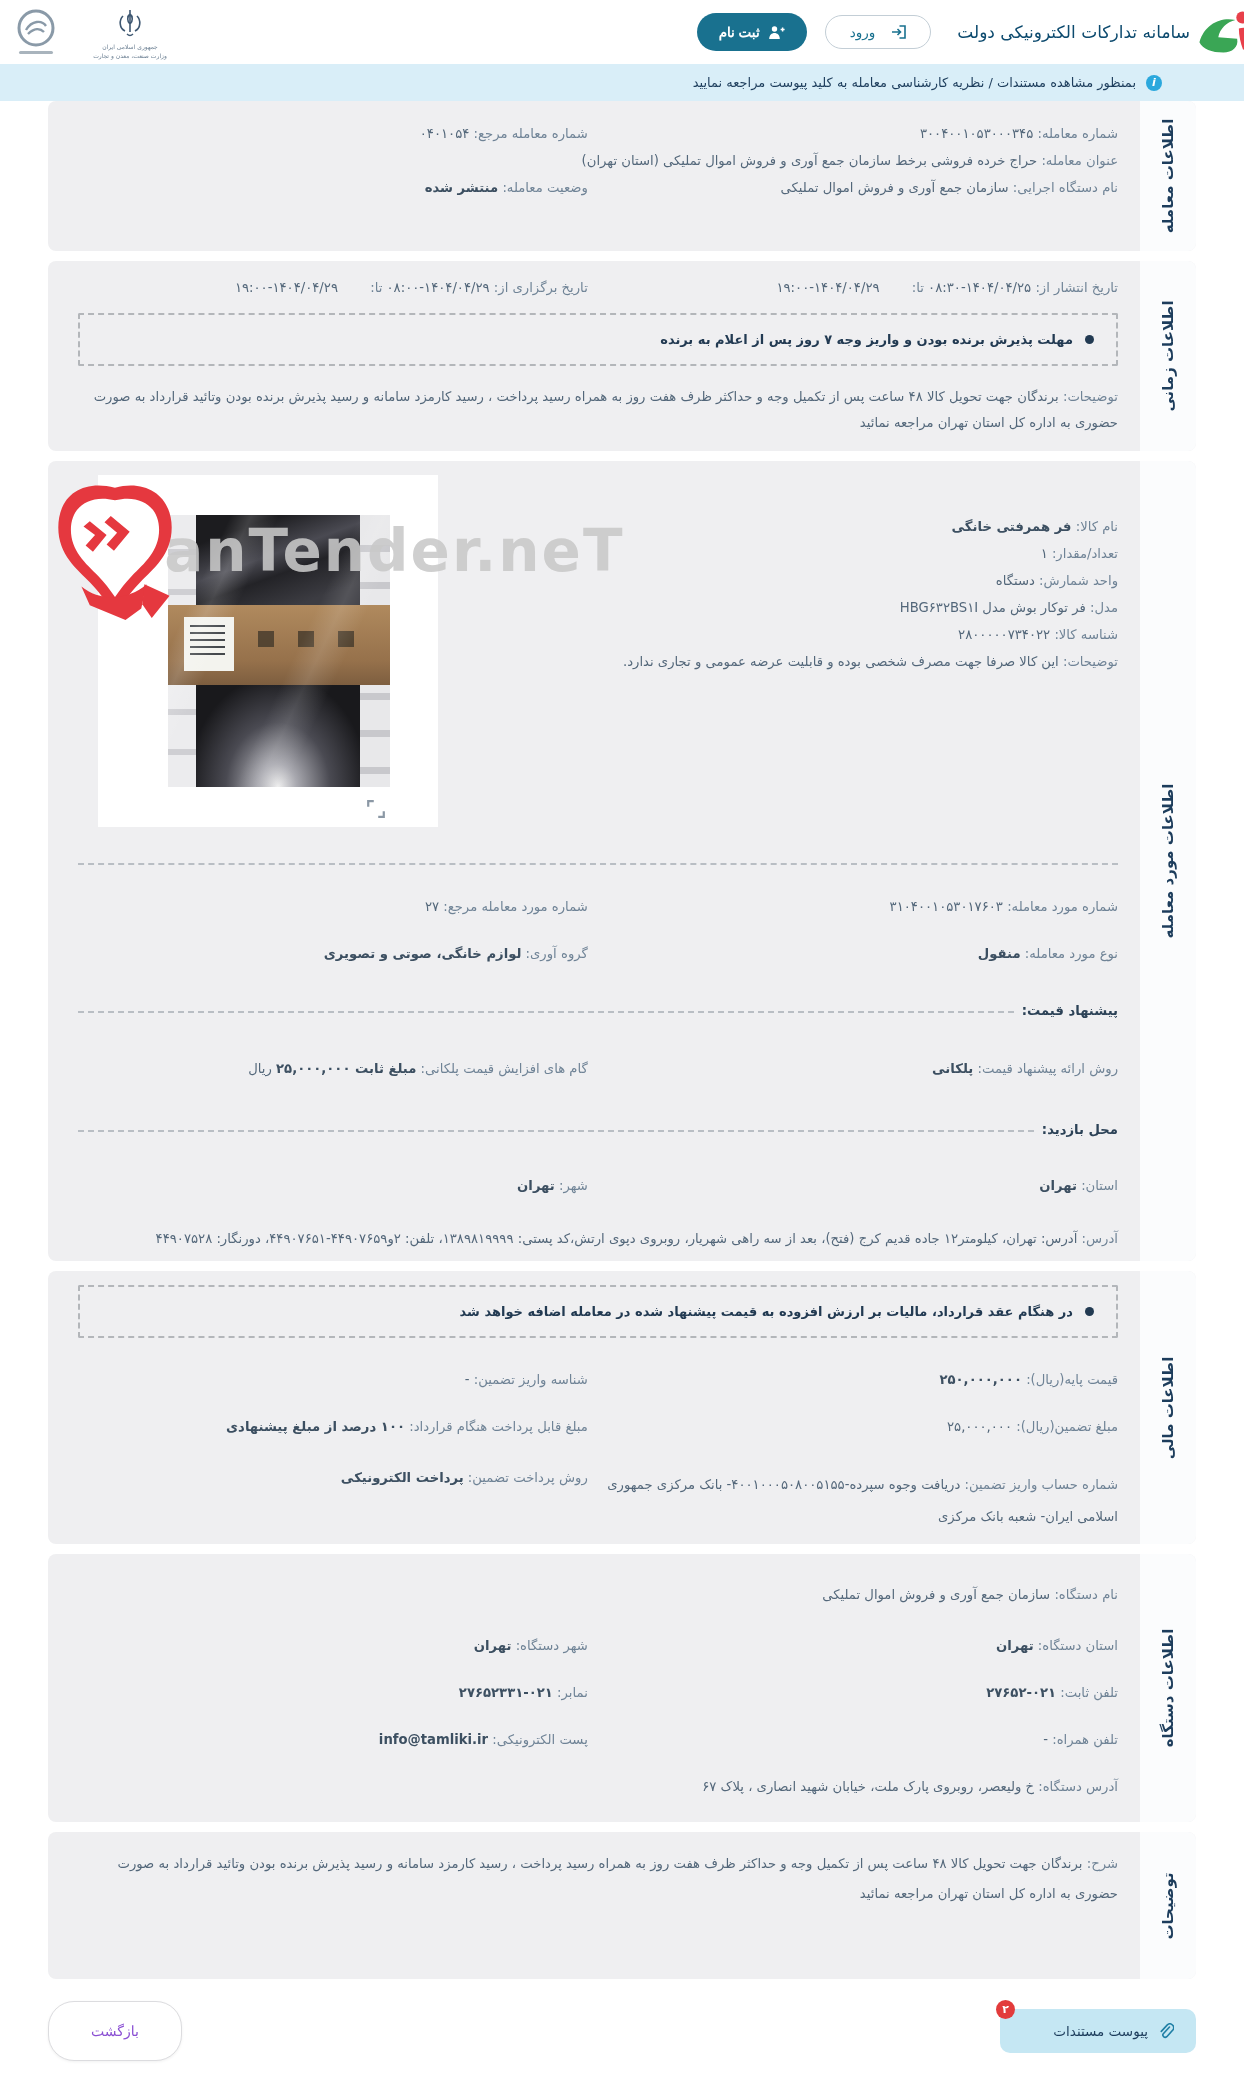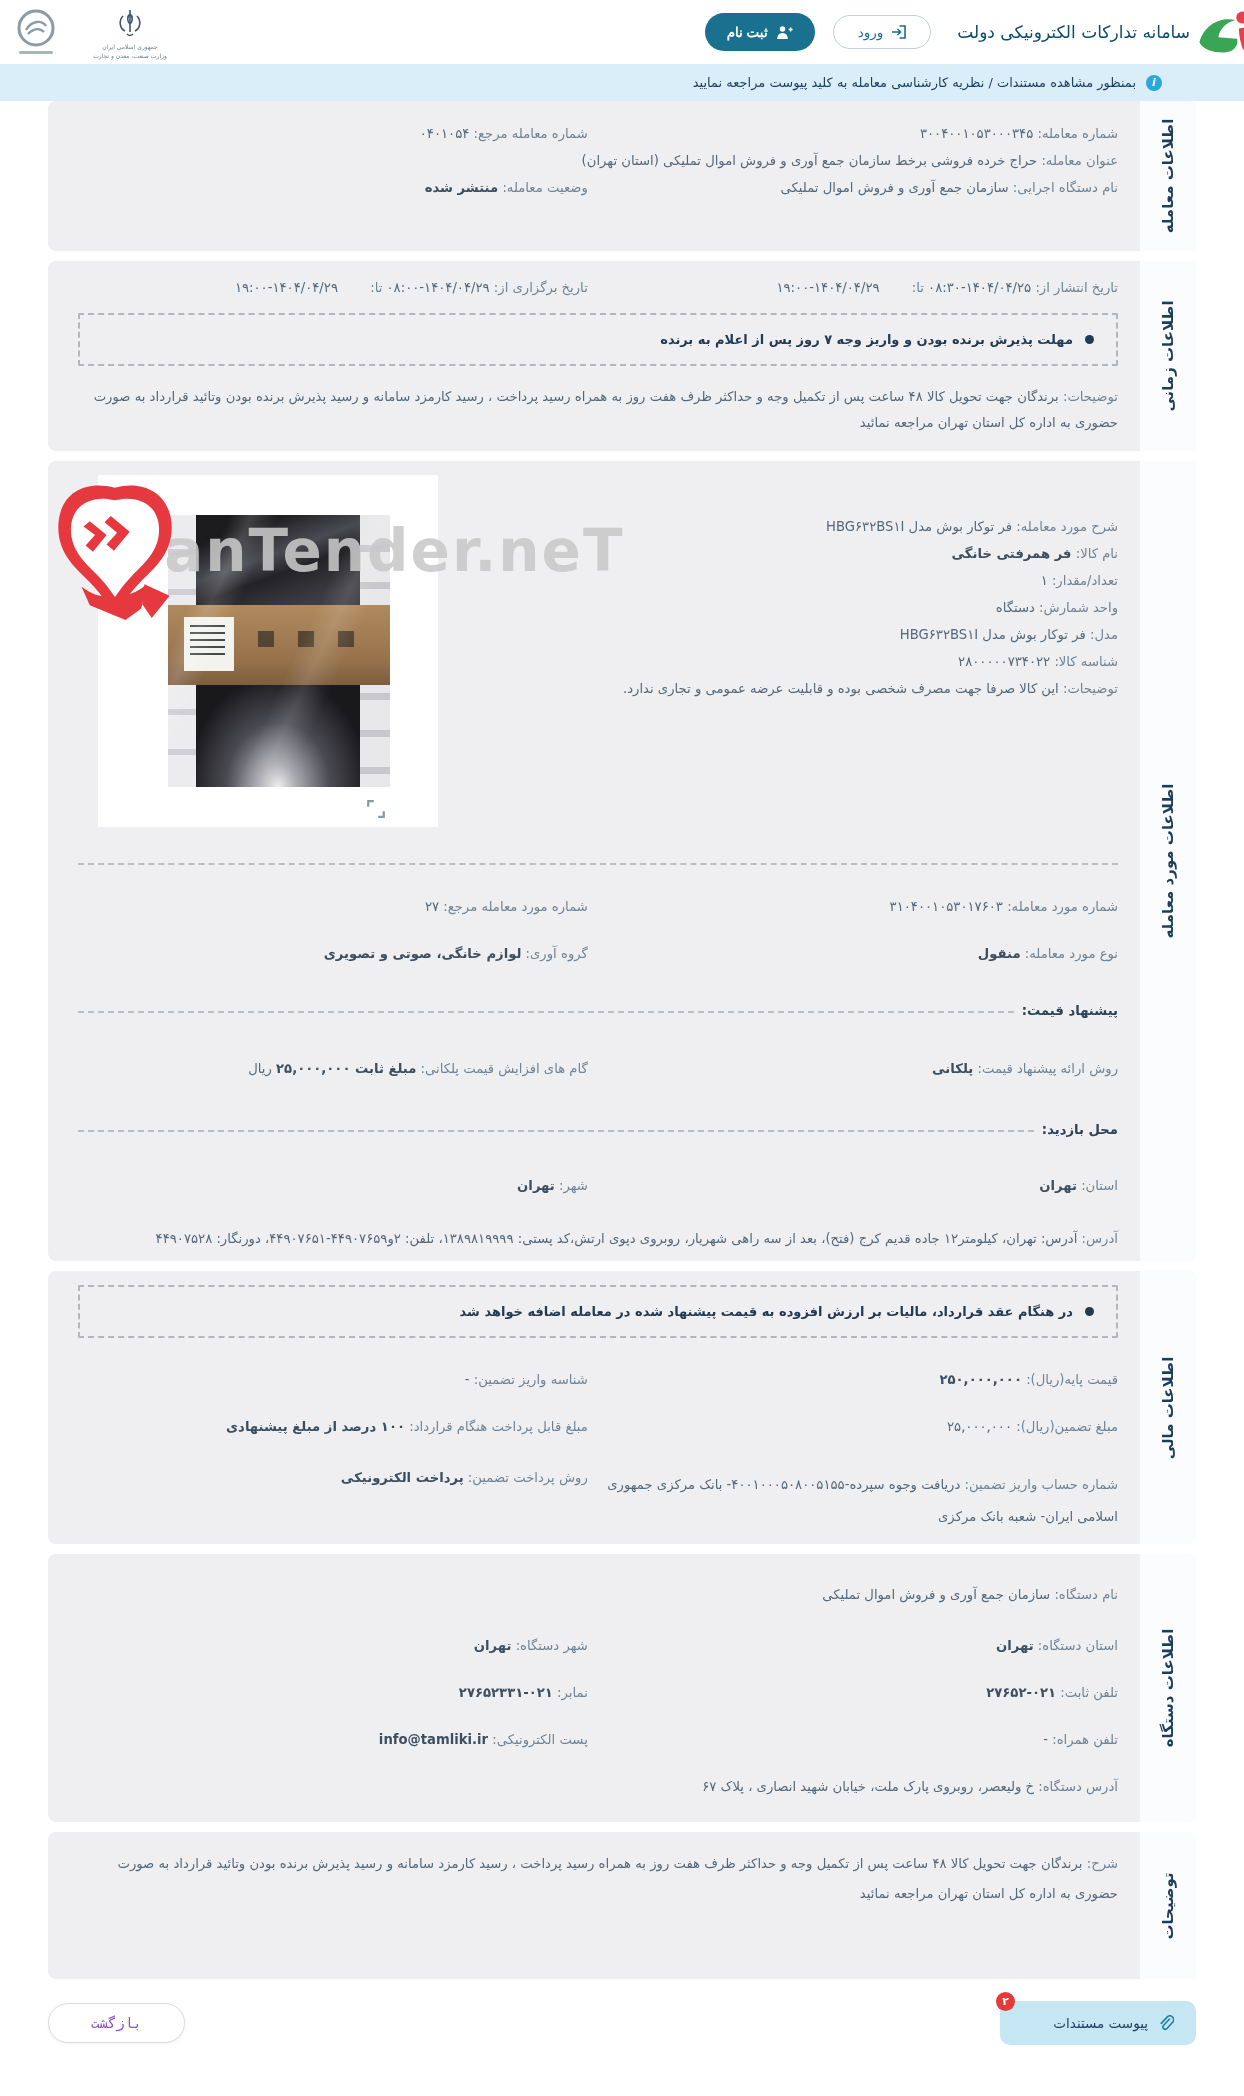--- a/index.html
+++ b/index.html
@@ -7,21 +7,21 @@
   body {
     width:1244px; height:2096px; position:relative; overflow:hidden;
     font-family:"DejaVu Sans","Liberation Sans",sans-serif;
     direction:rtl; color:#4e6172;
   }
   
   .header { height:64px; display:flex; align-items:center; padding:0 0 0 14px; background:#fff; }
   .logo-setad { width:60px; height:48px; margin-left:6px; margin-right:-12px; flex:0 0 auto; }
   .app-title { font-size:17px; color:#0c4a6e; font-weight:500; margin-left:26px; white-space:nowrap; }
   .btn-login {
-    display:flex; align-items:center; gap:8px; height:34px; padding:0 24px;
+    display:flex; align-items:center; gap:16px; height:34px; padding:0 24px;
     border:1px solid #c3ced6; border-radius:17px; background:#fff; color:#19718f;
     font-size:13.5px; cursor:pointer; margin-left:18px;
   }
   .btn-register {
     display:flex; align-items:center; gap:8px; height:38px; padding:0 22px;
     border:none; border-radius:19px; background:#19718f; color:#fff;
     font-size:13.5px; font-weight:bold; cursor:pointer;
   }
   .header-spacer { flex:1; }
   .gov-logos { display:flex; align-items:flex-start; gap:30px; padding-top:4px; }
@@ -124,24 +124,24 @@
     position:relative; height:44px; background:#c5e7f3; border-radius:10px;
     display:flex; align-items:center; gap:10px; padding:0 22px; min-width:196px;
     color:#1d3d5c; font-size:13.5px; font-weight:500; cursor:pointer;
   }
   .attach-badge {
     position:absolute; top:-9px; left:-4px; width:19px; height:19px; border-radius:50%;
     background:#e23b3b; color:#fff; font-size:11px; font-weight:bold;
     display:flex; align-items:center; justify-content:center;
   }
   .btn-back {
-    height:40px; padding:0 42px; border:1px solid #dcdcdf; border-radius:26px;
+    height:60px; padding:0 42px; border:1px solid #dcdcdf; border-radius:26px;
     background:#fff; color:#8a4fd3; font-size:14px; font-weight:500; cursor:pointer;
     box-shadow:0 1px 3px rgba(0,0,0,.06);
-    font-family:Liberation Mono, monospace;
+    font-family:Liberation Serif, serif;
   }
 </style>
 </head>
 <body>
 
 <div class="header">
   <svg class="logo-setad" viewBox="0 0 70 52">
     <path d="M4 38 C10 16 30 8 46 12 c-10 2 -18 10 -20 20 l22 2 c2 10 -6 16 -16 16 C18 50 8 46 4 38z" fill="#3aa655"></path>
     <circle cx="54" cy="9" r="7" fill="#e8404a"></circle>
     <path d="M50 22 c9 -3 17 2 19 10 l-14 15 c-3 -8 -5 -17 -5 -25z" fill="#e8404a"></path>
@@ -237,21 +237,20 @@
   </div>
 </div>
 
 <div class="section" style="height:800px">
   <div class="side-strip">
     <span class="vlabel">اطلاعات مورد معامله</span>
   </div>
   <div class="content item-content">
     <div class="item-top">
       <div class="item-details">
-        <div class="drow"><span class="lbl">شرح مورد معامله:</span> <span class="val">فر توکار بوش مدل HBG۶۳۲BS۱I</span></div>
         <div class="drow"><span class="lbl">نام کالا:</span> <span class="val bold">فر همرفتی خانگی</span></div>
         <div class="drow"><span class="lbl">تعداد/مقدار:</span> <span class="val">۱</span></div>
         <div class="drow"><span class="lbl">واحد شمارش:</span> <span class="val">دستگاه</span></div>
         <div class="drow"><span class="lbl">مدل:</span> <span class="val">فر توکار بوش مدل HBG۶۳۲BS۱I</span></div>
         <div class="drow"><span class="lbl">شناسه کالا:</span> <span class="val">۲۸۰۰۰۰۰۷۳۴۰۲۲</span></div>
         <div class="drow"><span class="lbl">توضیحات:</span> <span class="val">این کالا صرفا جهت مصرف شخصی بوده و قابلیت عرضه عمومی و تجاری ندارد.</span></div>
       </div>
       <div class="image-box">
         <div class="ph">
           <div class="ovenTop"></div>

